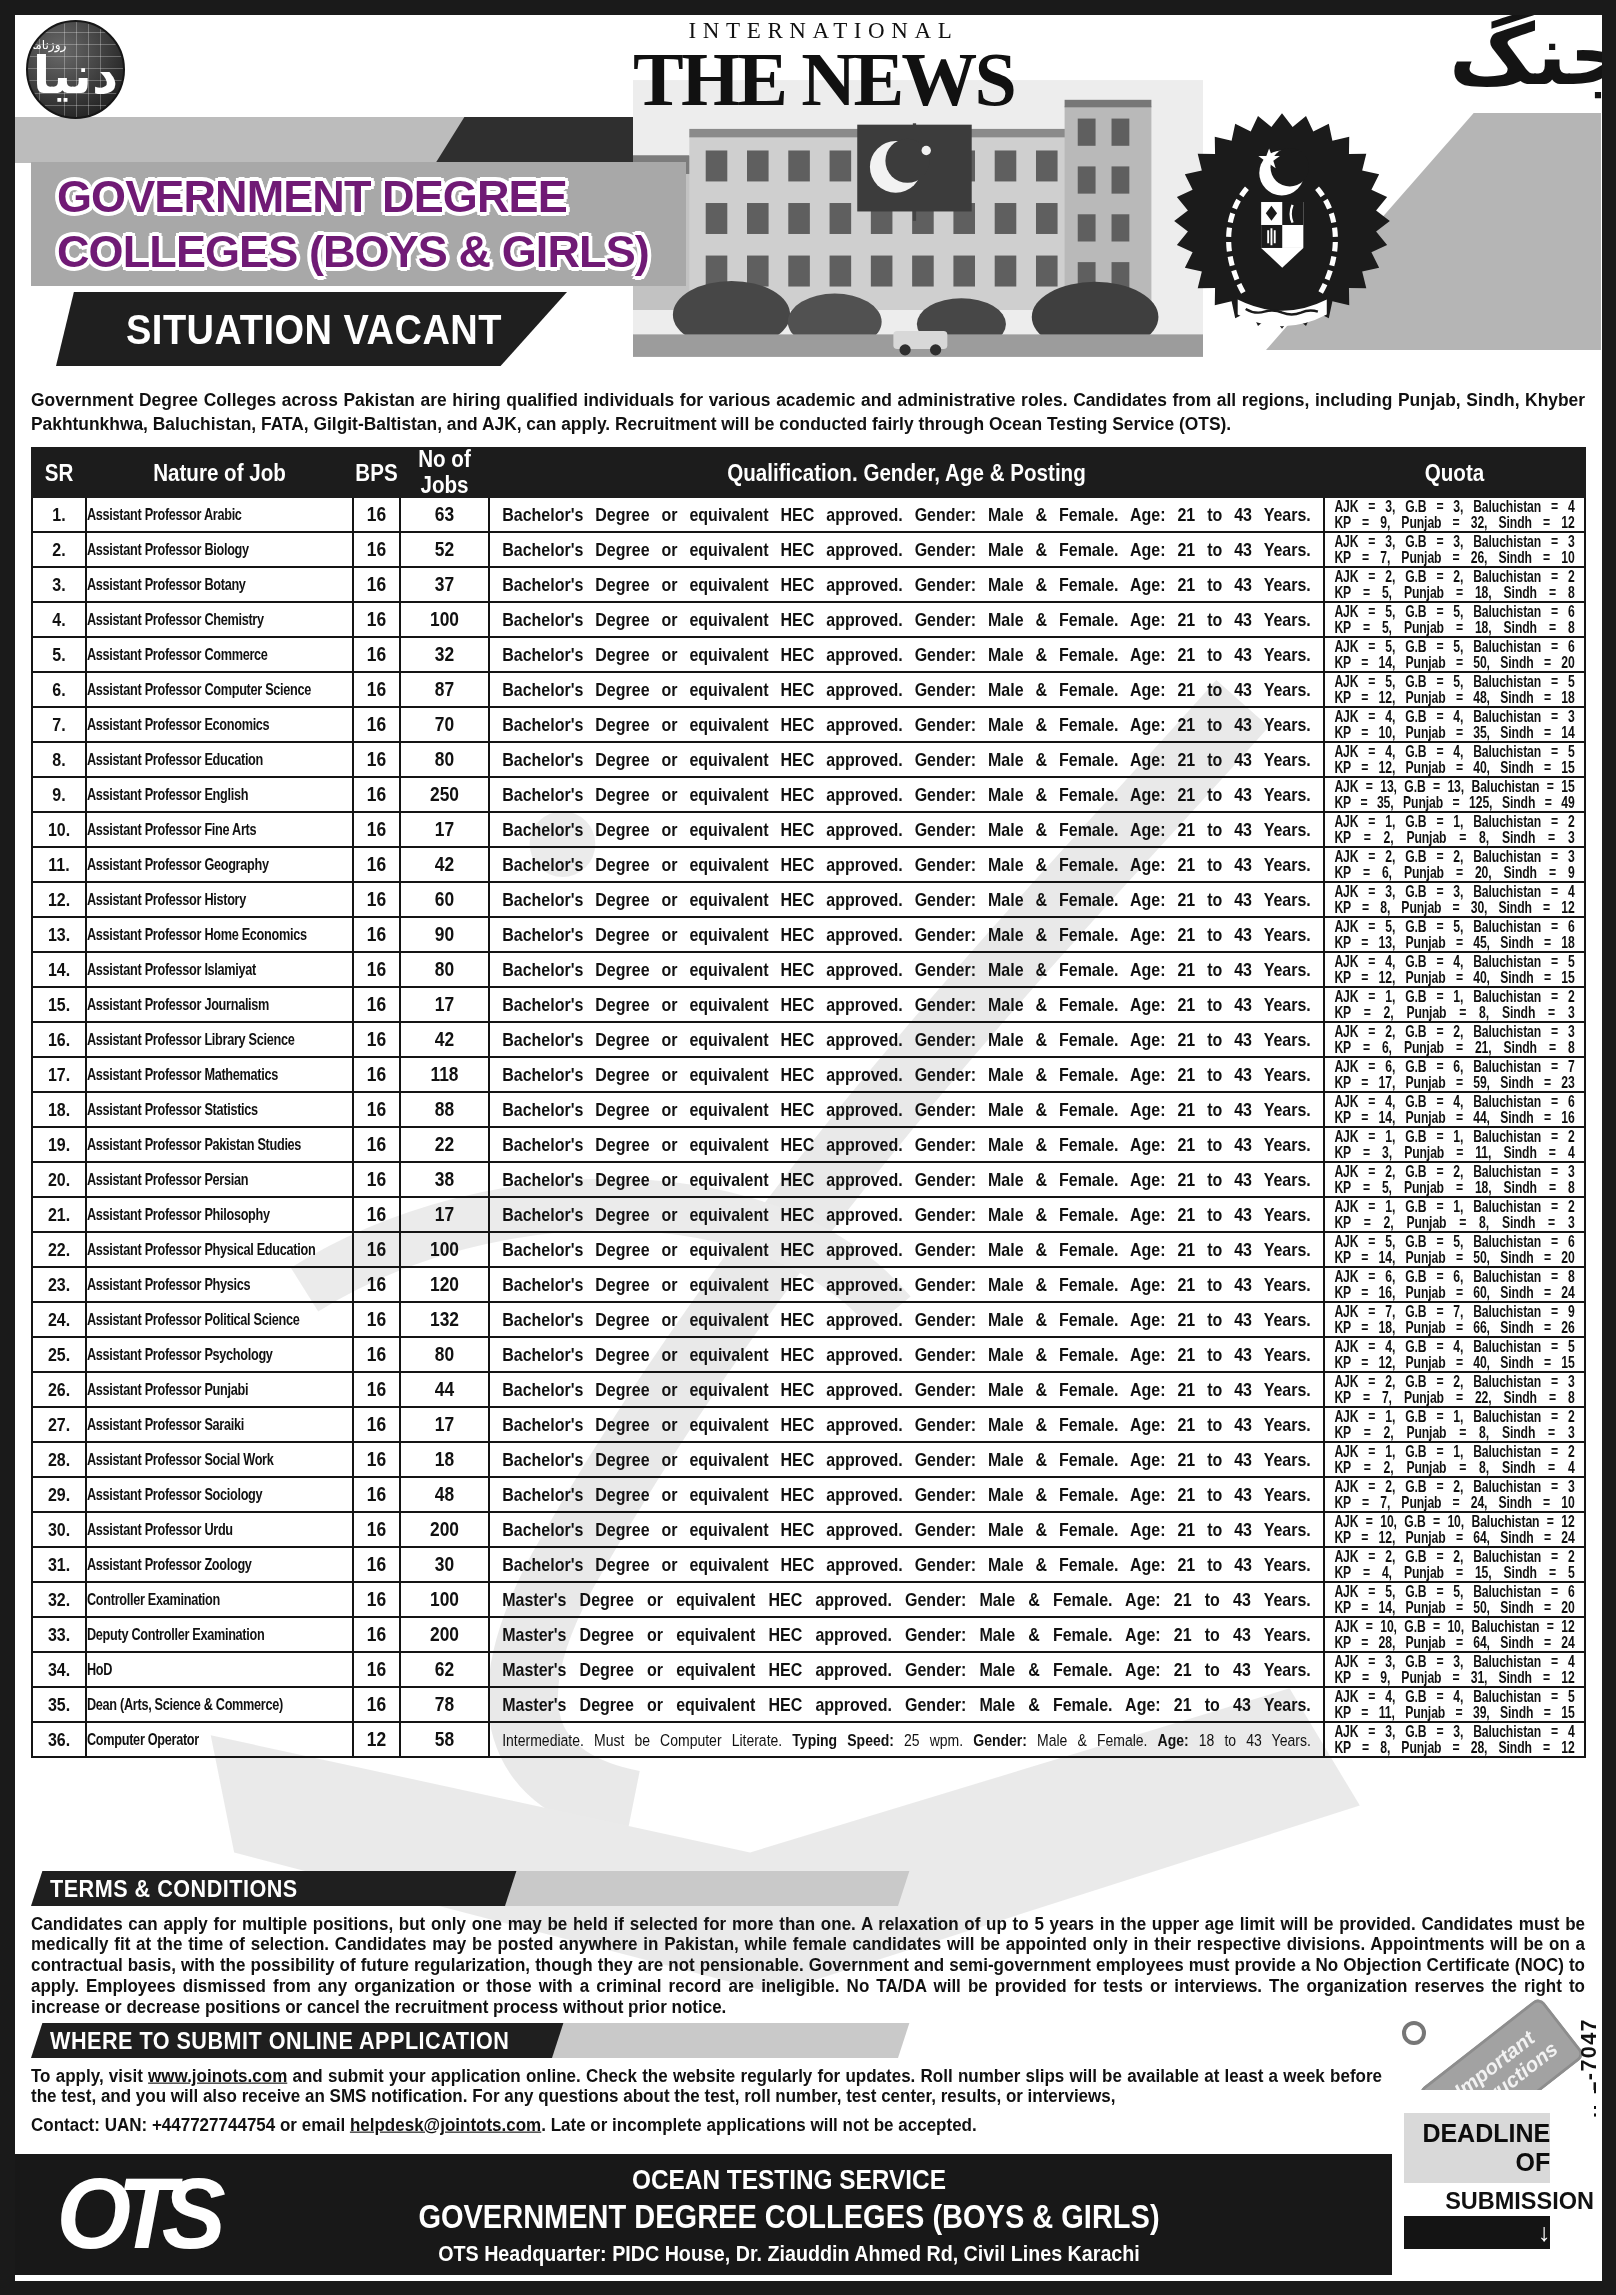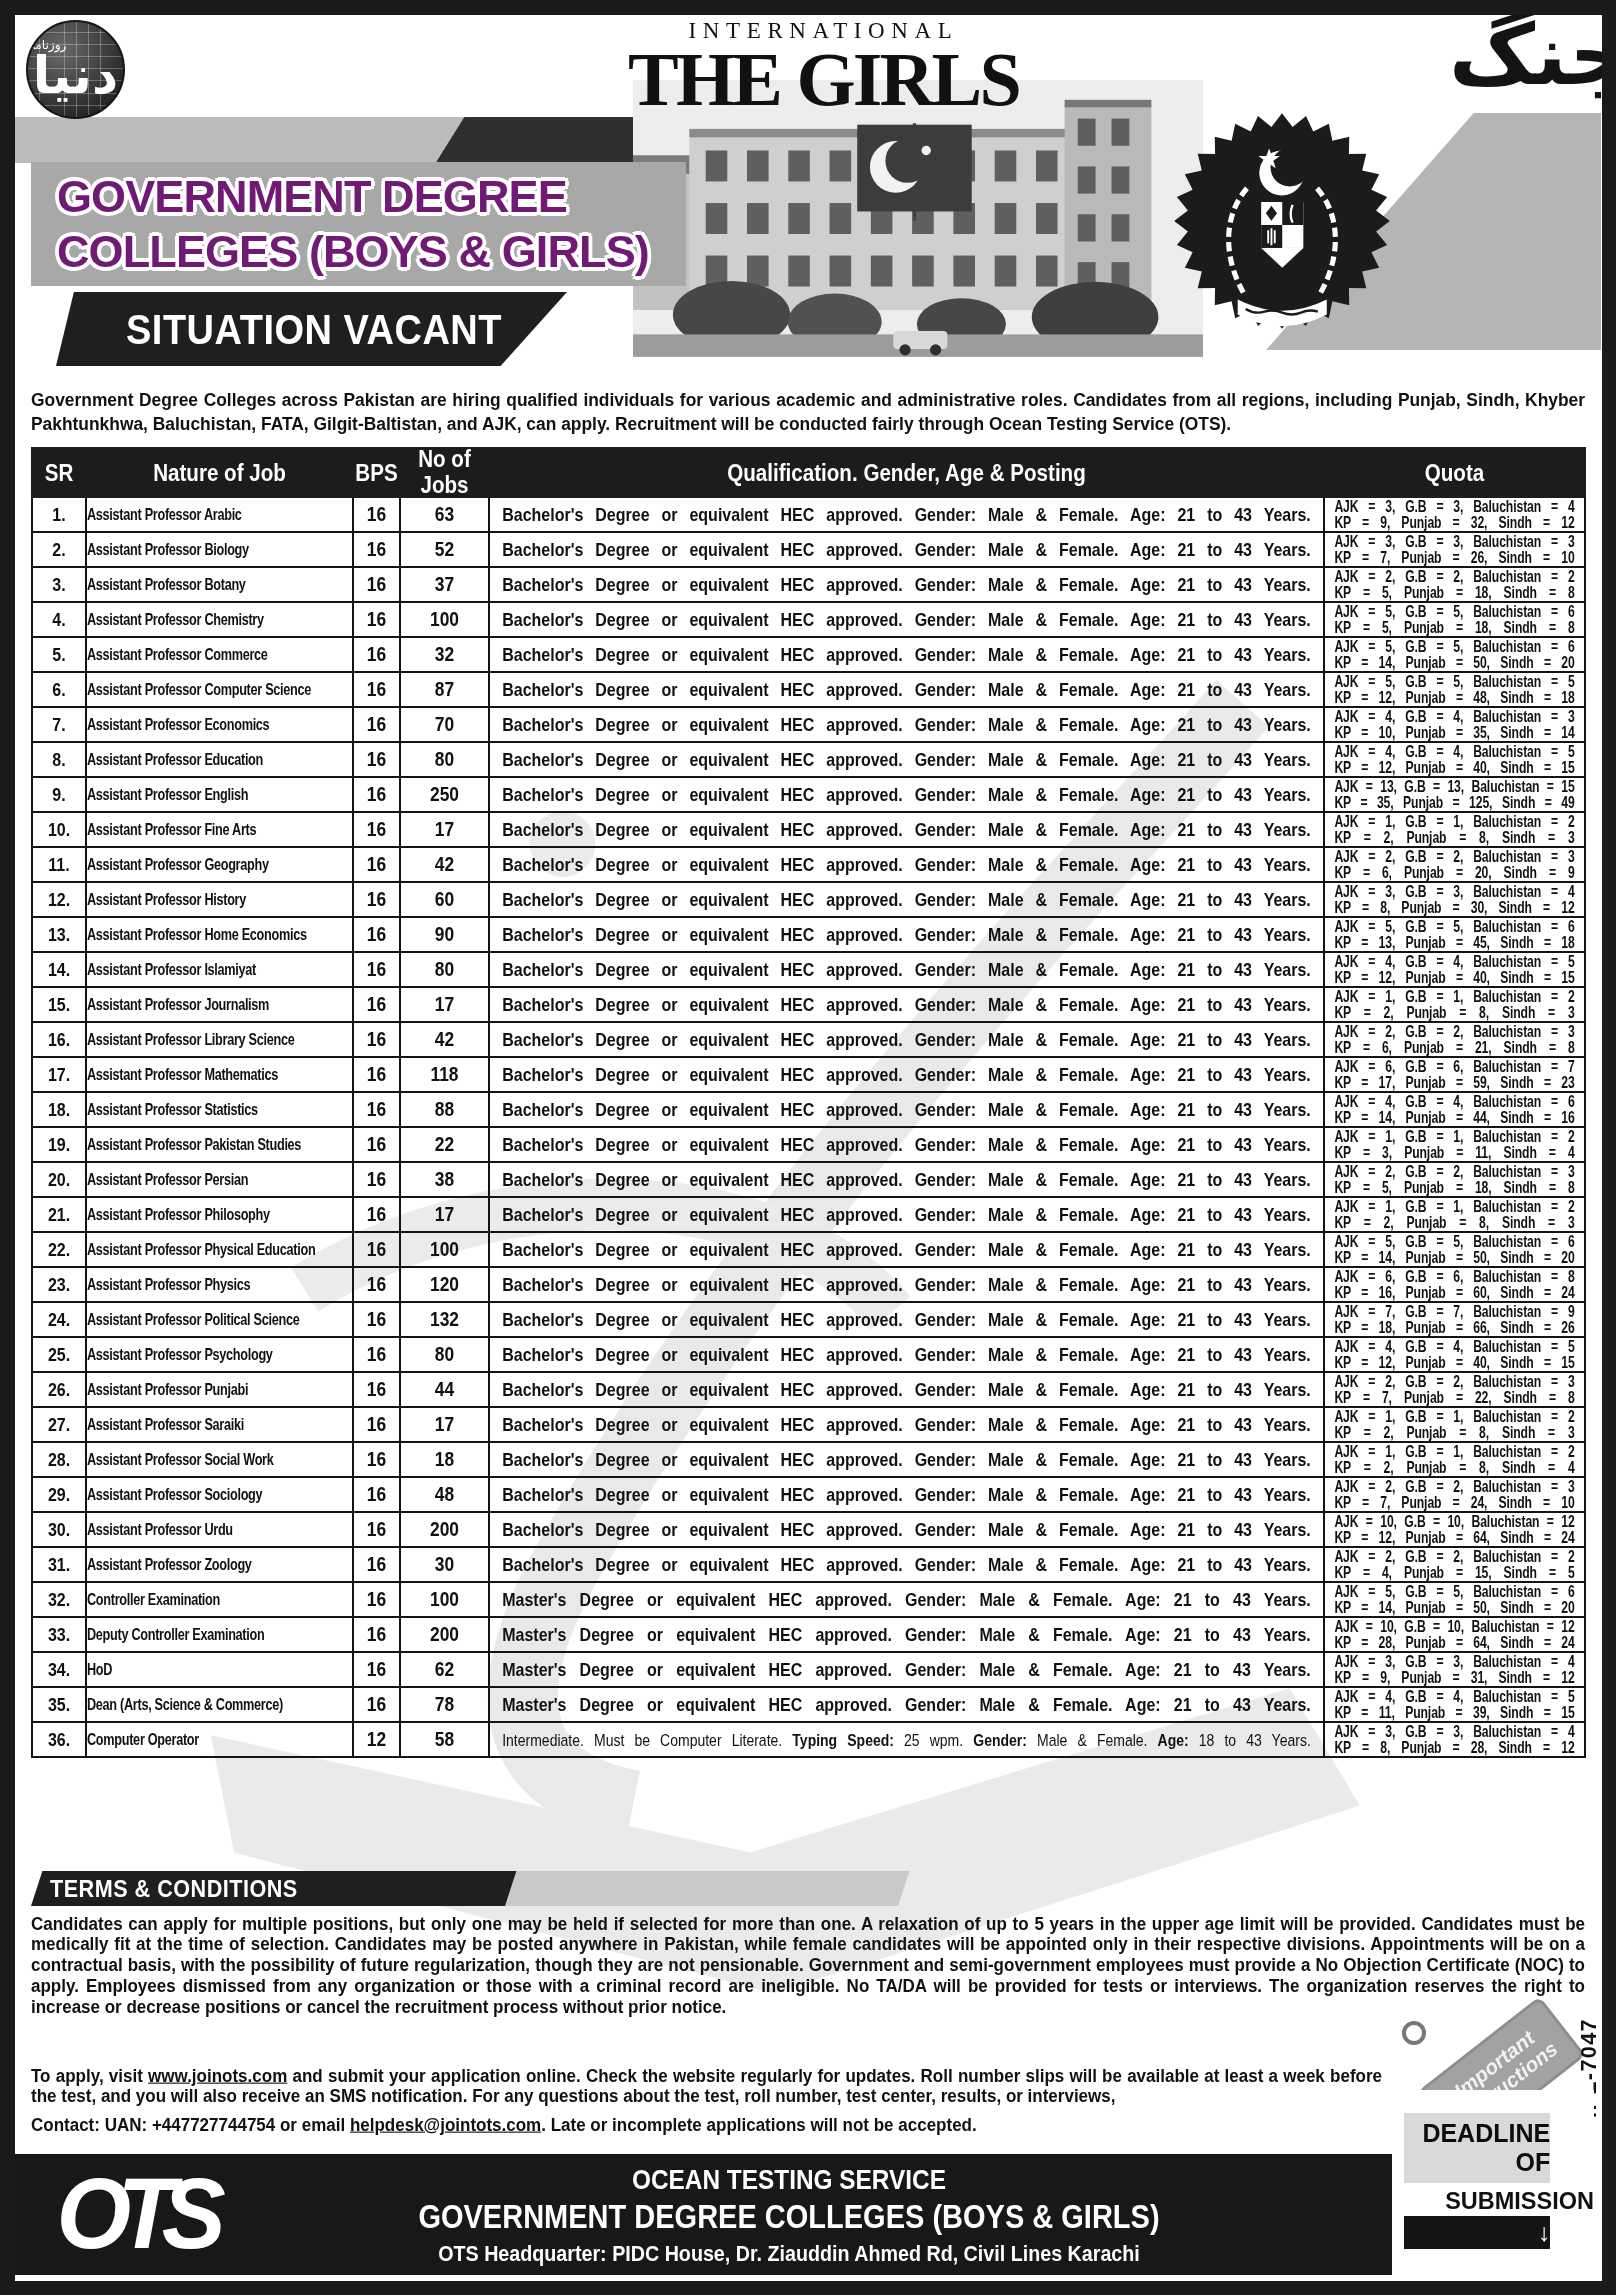--- a/index.html
+++ b/index.html
@@ -124,21 +124,21 @@
 
 <div class="ad">
 
   <div class="dunya">
     <div class="grid"></div>
     <div class="small-urdu">روزنامہ</div>
     <div class="big-urdu">دنیا</div>
   </div>
   <div class="masthead">
     <div class="intl">INTERNATIONAL</div>
-    <div class="thenews">THE GIRLS</div>
+    <div class="thenews">THE NEWS</div>
   </div>
   <div class="jang">جنگ</div>
 
   <div class="gray-band"></div>
   <div class="dark-slash"></div>
 
   <svg class="photo" width="570" height="277" viewBox="0 0 1215 590">
     <rect x="0" y="0" width="1215" height="590" fill="#ededed"></rect>
     <rect x="0" y="200" width="150" height="290" fill="#c2c2c2"></rect>
     <polygon points="0,200 150,200 120,160 0,160" fill="#7c7c7c"></polygon>
@@ -729,20 +729,25 @@
       </tbody>
   </table>
 
   <div class="band" style="left:31px;top:1871px;width:858px;">
     <div class="gry" style="left:464px;width:403px;"></div>
     <div class="blk" style="width:474px;"></div>
     <div class="btxt">TERMS &amp; CONDITIONS</div>
   </div>
   <div class="para" style="left:31px;top:1913px;width:1554px;">Candidates can apply for multiple positions, but only one may be held if selected for more than one. A relaxation of up to 5 years in the upper age limit will be provided. Candidates must be medically fit at the time of selection. Candidates may be posted anywhere in Pakistan, while female candidates will be appointed only in their respective divisions. Appointments will be on a contractual basis, with the possibility of future regularization, though they are not pensionable. Government and semi-government employees must provide a No Objection Certificate (NOC) to apply. Employees dismissed from any organization or those with a criminal record are ineligible. No TA/DA will be provided for tests or interviews. The organization reserves the right to increase or decrease positions or cancel the recruitment process without prior notice.</div>
 
+  <div class="band" style="left:31px;top:2023px;width:858px;">
+    <div class="gry" style="left:511px;width:356px;"></div>
+    <div class="blk" style="width:521px;"></div>
+    <div class="btxt">WHERE TO SUBMIT ONLINE APPLICATION</div>
+  </div>
   <div class="para" style="left:31px;top:2065px;width:1351px;"><span>To apply, visit </span><span class="seg-link">www.joinots.com</span><span> and submit your application online. Check the website regularly for updates. Roll number slips will be available at least a week before the test, and you will also receive an SMS notification. For any questions about the test, roll number, test center, results, or interviews,</span></div>
   <div class="para" style="left:31px;top:2114px;width:1351px;"><span>Contact:  UAN: +447727744754 or email </span><span class="seg-link">helpdesk@jointots.com</span><span>. Late or incomplete applications will not be accepted.</span></div>
 
   <div class="tag-ring"></div>
   <div class="tag">
     <div class="t">Important</div>
     <div class="t">Instructions</div>
   </div>
   <div class="ipl">IPL-7047</div>
 

